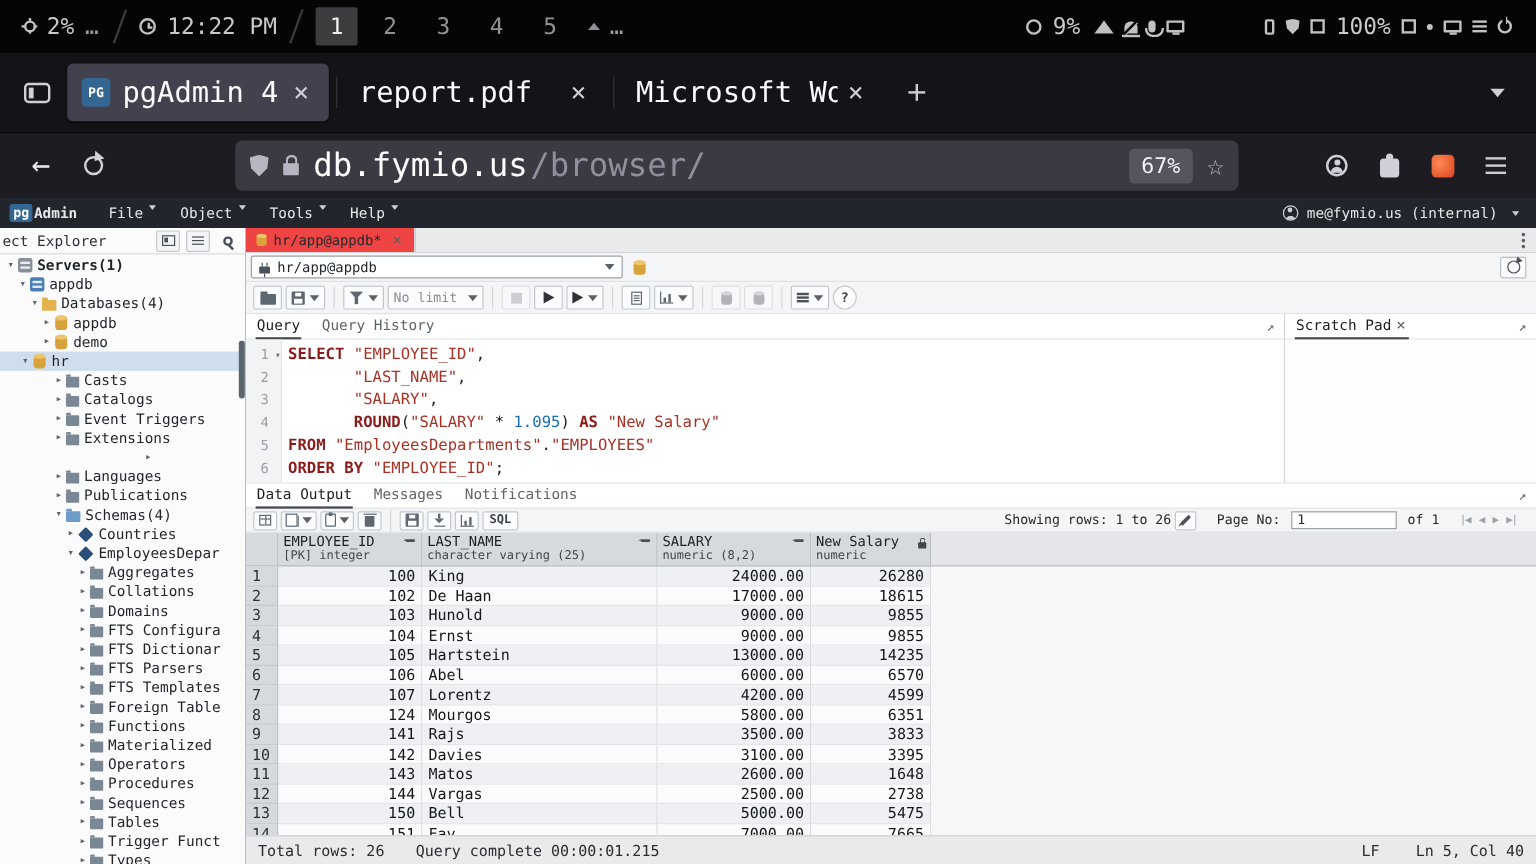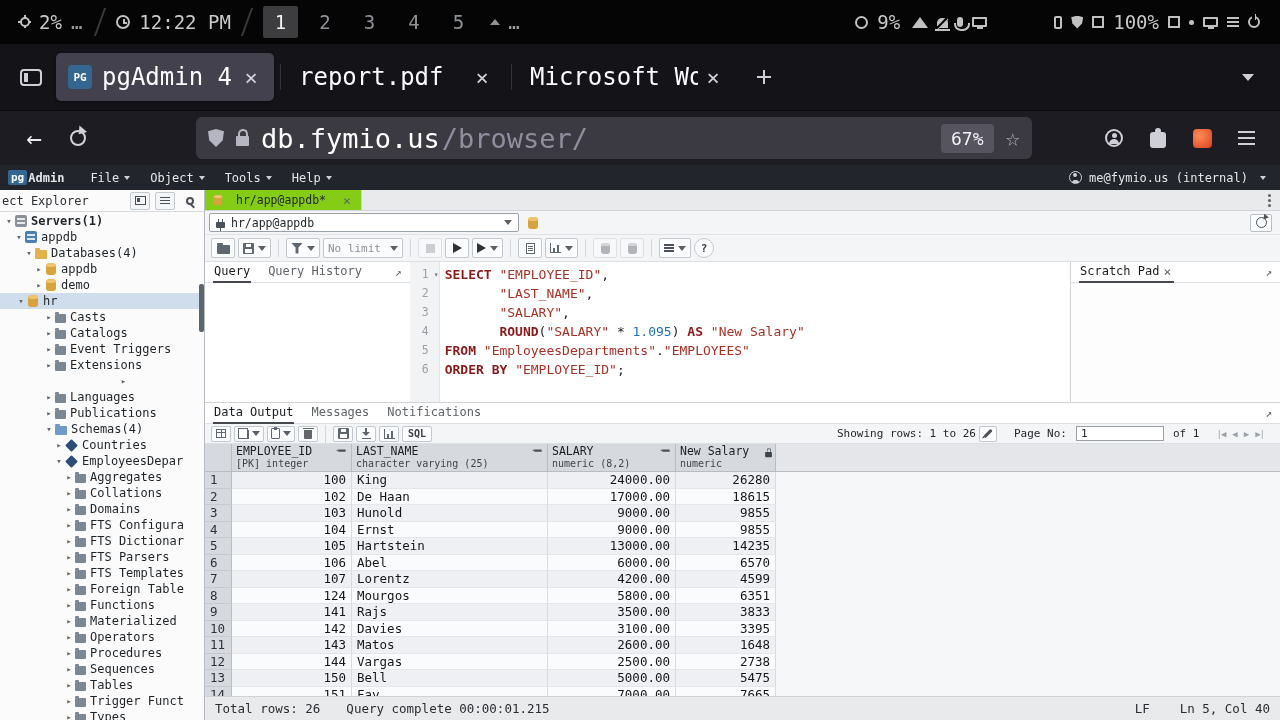--- a/index.html
+++ b/index.html
@@ -99,21 +99,21 @@
   .ci-orange{width:19px;height:19px;border-radius:4px;background:radial-gradient(circle at 35% 35%,#ff8a55,#d9431f)}
   .burger{width:17px;height:2.5px;background:#cfcfd8;box-shadow:0 6px 0 #cfcfd8,0 12px 0 #cfcfd8;margin-bottom:12px;display:inline-block}
 
   
   .pga-bar{height:25px;background:#22262c;display:flex;align-items:center;padding:0 8px;flex:none;
     color:#e4e6e8;font-size:12px;gap:4px}
   .pga-logo{display:flex;align-items:center;margin-right:14px}
   .logo-chip{background:#336791;color:#fff;font-weight:bold;font-size:11px;padding:1px 3px;border-radius:2px}
   .logo-rest{font-weight:bold;font-size:12px;margin-left:1px}
   .pga-menus{display:flex;align-items:center;gap:4px}
-  .pga-menu{display:flex;align-items:center;padding:3px 8px}
+  .pga-menu{display:flex;align-items:flex-start;padding:3px 8px}
   .pga-account{display:flex;align-items:center;gap:7px;padding-right:6px;font-size:12px}
   .ci-person.tiny{width:13px;height:13px;border-width:1.5px}
   .ci-person.tiny::before{top:1px;left:3.3px;width:4px;height:4px}
   .ci-person.tiny::after{bottom:0;left:1.5px;width:7px;height:3.5px}
 
   
   .content{flex:1;display:flex;min-height:0;background:#fff}
 
   
   .sidebar{width:204px;flex:none;background:#fbfbfc;display:flex;flex-direction:column;position:relative}
@@ -148,21 +148,21 @@
   .ti-schfold::before{content:"";position:absolute;top:-2px;left:0;width:5px;height:2px;background:#6f9bc8;border-radius:1px 1px 0 0}
   .ti-schema{width:9px;height:9px;background:#2c4f79;transform:rotate(45deg);margin:1px 6px 0 2px;border-radius:1px}
   .tlabel{overflow:hidden}
   .sb-scroll{position:absolute;right:0;top:22px;bottom:0;width:5px}
   .sb-thumb{position:absolute;top:72px;height:48px;width:5px;background:#5c646e;border-radius:2px}
 
   
   .main{flex:1;display:flex;flex-direction:column;min-width:0;border-left:1px solid #b9bdc3;background:#fff}
 
   .doc-tabstrip{height:21px;flex:none;background:#e9eaec;border-bottom:1px solid #d0d3d7;display:flex;align-items:stretch}
-  .doc-tab{display:flex;align-items:center;gap:13px;padding:0 8px;font-size:11.5px;color:#24282c;background:#84cc16;
+  .doc-tab{display:flex;align-items:center;gap:5px;padding:0 8px;font-size:11.5px;color:#24282c;background:#ef4444;
     border-right:1px solid #d0d3d7}
   .doc-tab .ti-db{transform:scale(.85);margin:0}
   .tab-close.dark{color:#5b6167;font-size:13px;width:12px;height:12px;margin-left:2px}
   .strip-btn{width:22px}
   .vdots{width:3px;height:3px;background:#5b6167;border-radius:50%;box-shadow:0 5px 0 #5b6167,0 10px 0 #5b6167;margin-bottom:10px;display:inline-block}
 
   .connbar{height:24px;flex:none;background:#f4f5f6;border-bottom:1px solid #e0e2e5;display:flex;
     align-items:center;padding:0 4px;gap:4px}
   .conn-select{width:310px;height:19px;border:1px solid #9aa2ab;background:#fff;border-radius:2px;
     display:flex;align-items:center;padding:0 6px;gap:6px;font-size:11.5px;color:#24282c}
@@ -194,21 +194,21 @@
   .ci-doc::before{content:"";position:absolute;top:2px;left:1px;width:5px;height:1px;background:#5f6770;box-shadow:0 2px 0 #5f6770,0 4px 0 #5f6770}
   .ci-chart{width:11px;height:10px;border-left:1px solid #5f6770;border-bottom:1px solid #5f6770}
   .ci-chart::before{content:"";position:absolute;bottom:0;left:2px;width:2px;height:4px;background:#5f6770}
   .ci-chart::after{content:"";position:absolute;bottom:0;left:6px;width:2px;height:7px;background:#5f6770}
   .ci-dbg{width:9px;height:11px;background:#5f6770;border-radius:4px 4px 3px 3px}
   .ci-dbg::before{content:"";position:absolute;top:0;left:0;width:9px;height:3px;border-radius:50%;background:#aeb4ba}
   .qmark::before{content:"?";font-size:11px;font-weight:bold;color:#3d4248}
   .tbtn.round{border-radius:50%;width:20px;min-width:20px;padding:0}
 
   .editor-row{height:141px;flex:none;display:flex;border-bottom:1px solid #cfd2d6;min-width:0}
-  .editor-pane{flex:1;display:flex;flex-direction:row;min-width:0}
+  .editor-pane{flex:1;display:flex;flex-direction:column;min-width:0}
   .panel-tabs{height:21px;flex:none;display:flex;align-items:center;background:#fff;
     border-bottom:1px solid #dcdfe3;padding:0 8px;gap:16px;font-size:12px;color:#5f6469}
   .ptab{display:inline-flex;align-items:center;height:21px;border-bottom:2px solid transparent;padding:0 1px}
   .ptab.active{color:#1b1e21;border-bottom-color:#45494e}
   .expand{color:#5b6167;font-size:11px;flex:none}
   .expand::before{content:"↗"}
   .editor{flex:1;display:flex;min-height:0;background:#fff;font-size:13px;line-height:19px}
   .gutter{width:30px;flex:none;background:#f2f3f4;border-right:1px solid #e3e5e8;color:#9aa0a7;
     font-size:11.5px;text-align:right;padding-top:3px}
   .gline{height:19px;line-height:19px;position:relative;padding-right:10px}

